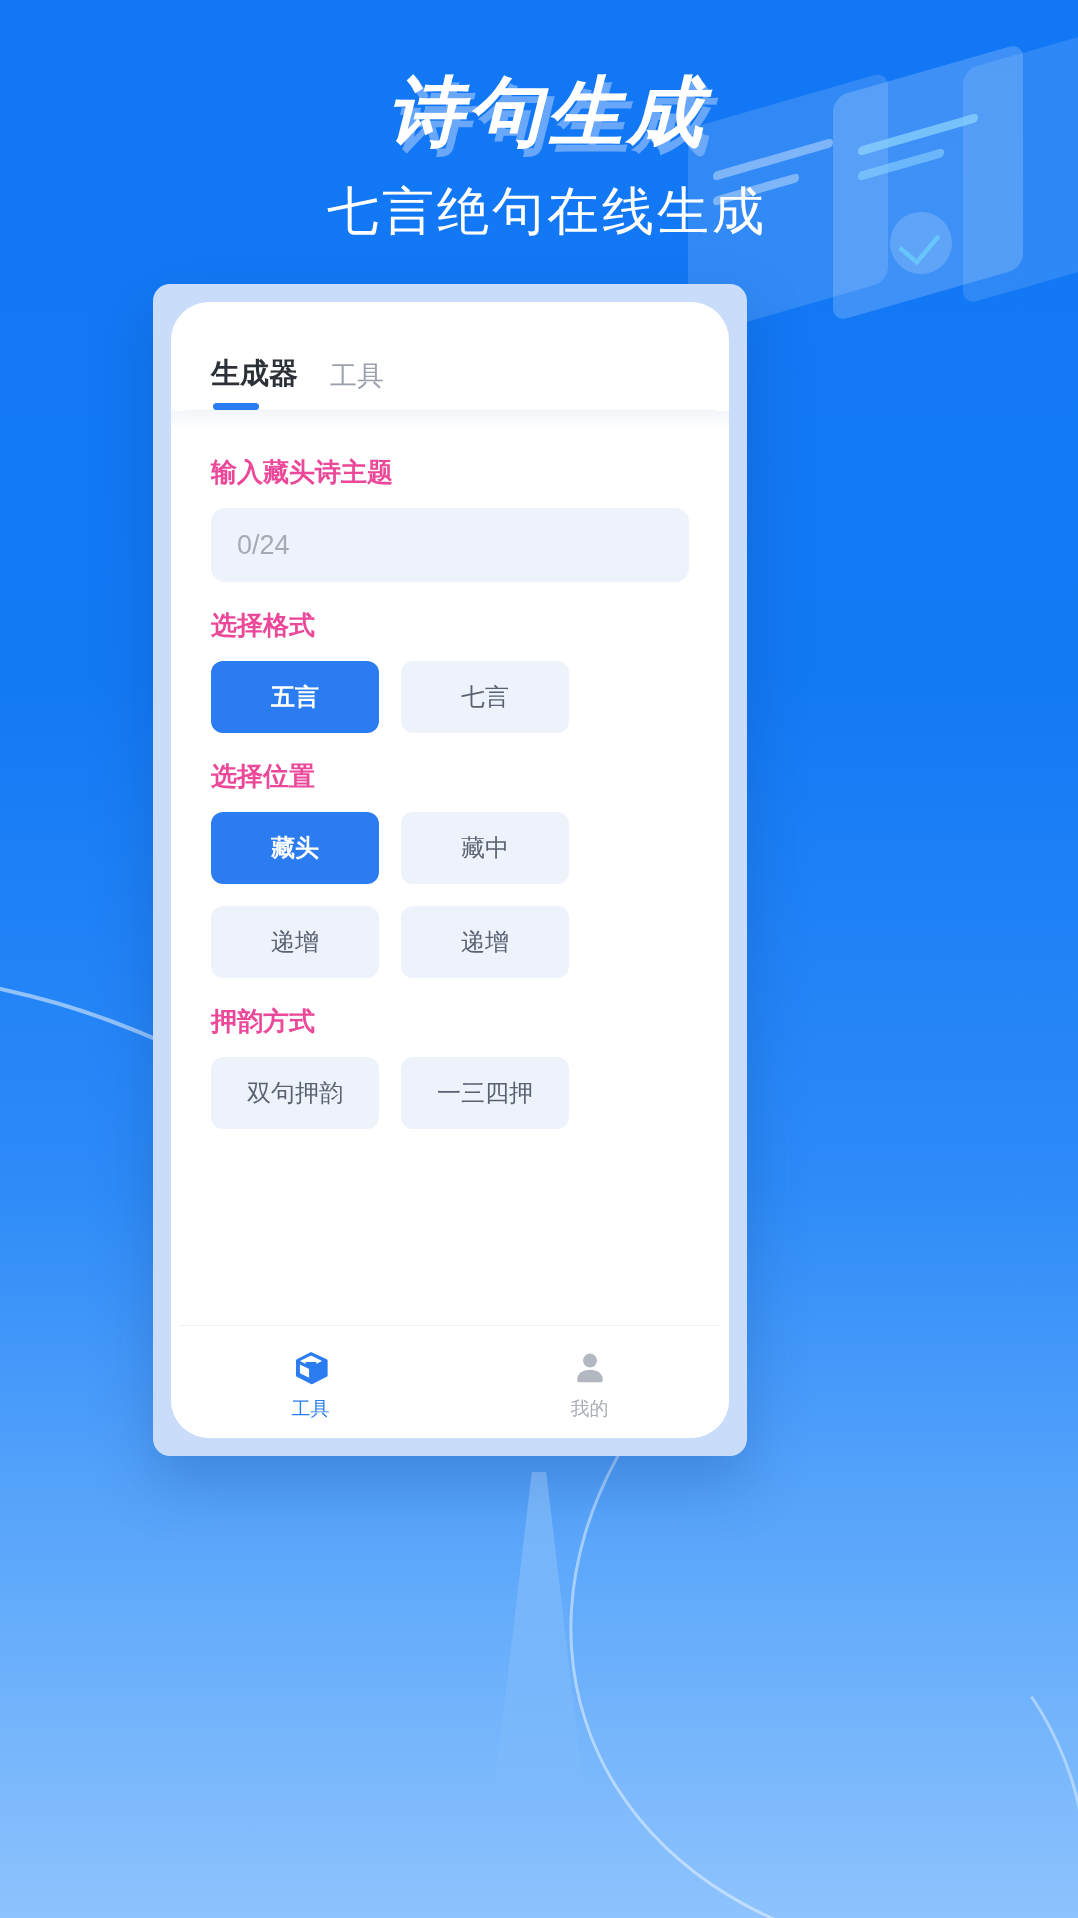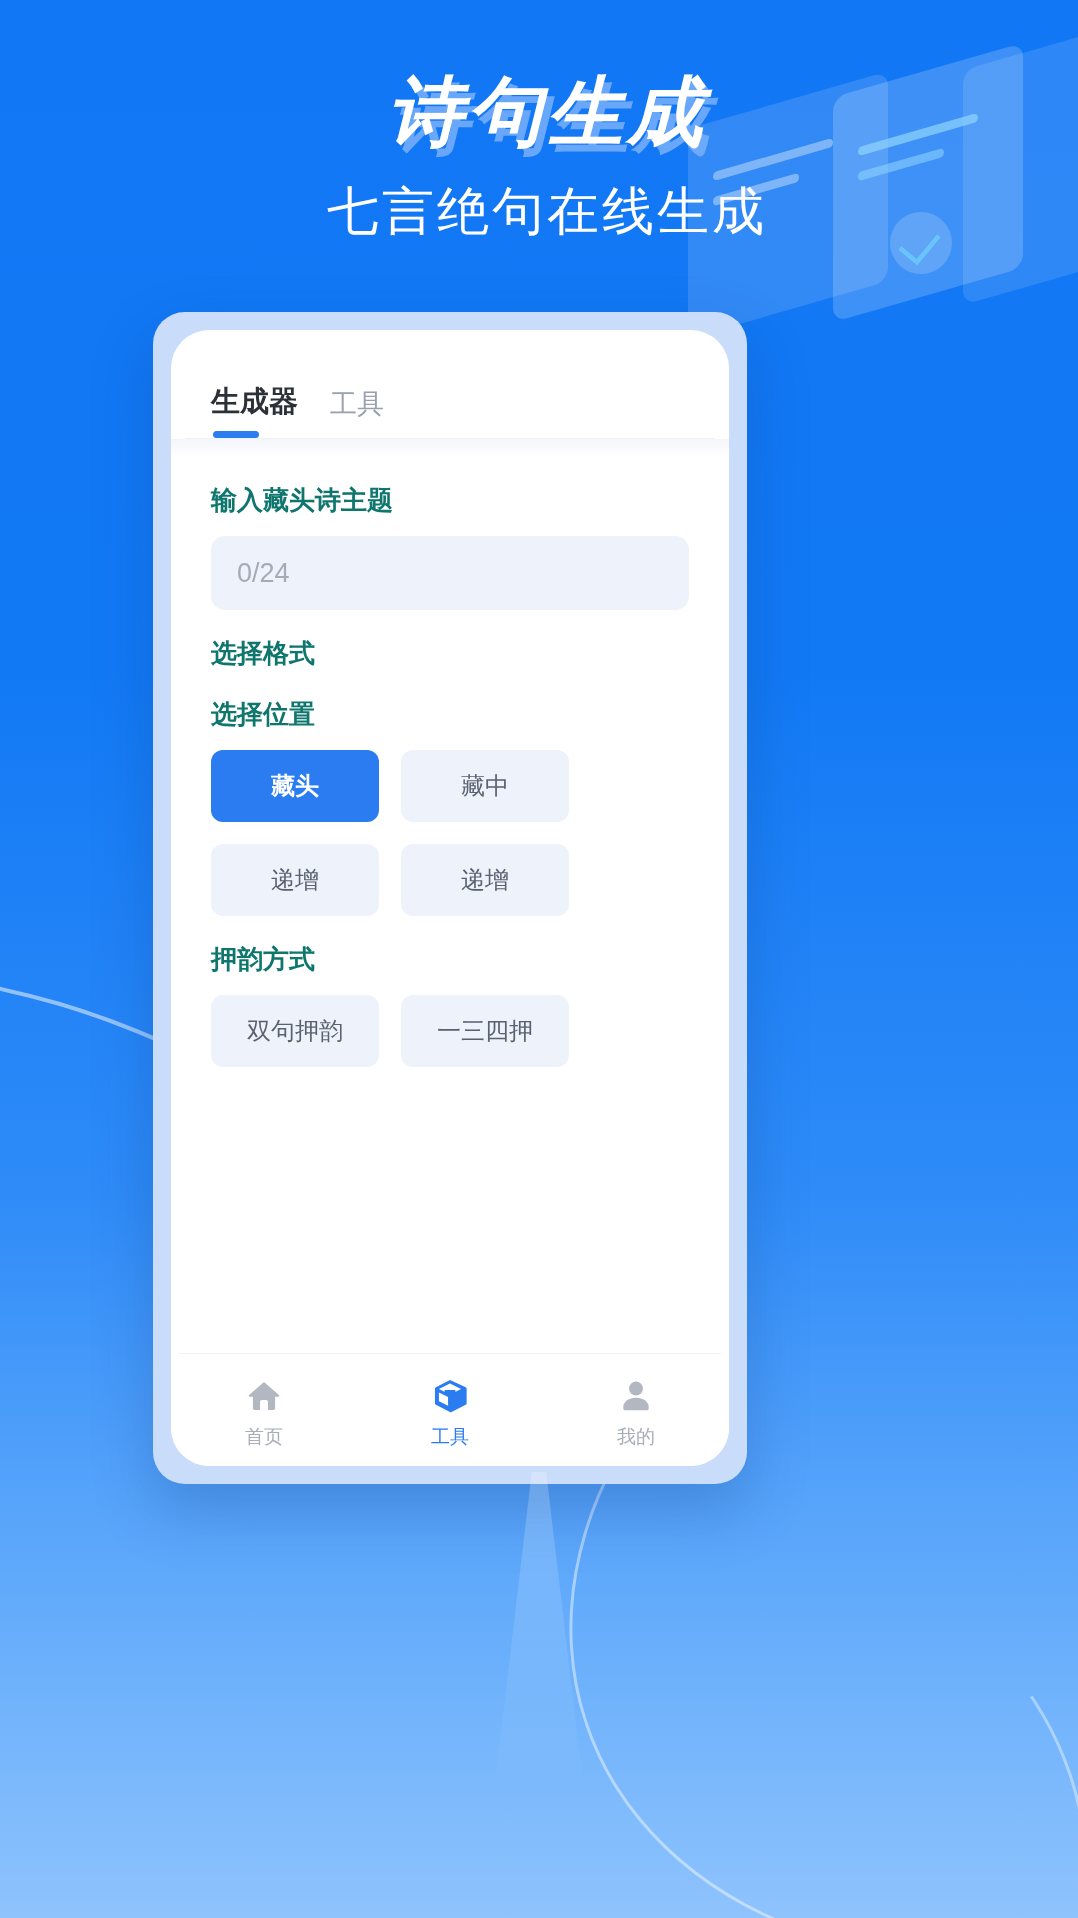--- a/index.html
+++ b/index.html
@@ -63,24 +63,24 @@
     color: #ffffff; letter-spacing: 4px;
     text-shadow: 6px 8px 0 rgba(120,175,250,.85);
   }
   .hero-sub {
     margin-top: 12px;
     font-size: 52px; color: #ffffff; letter-spacing: 3px;
   }
 
   
   .phone {
-    position: absolute; left: 153px; top: 312px;
+    position: absolute; left: 153px; top: 284px;
     width: 594px; height: 1172px;
     background: #c9ddfb;
-    border-radius: 32px;
+    border-radius: 17px;
     padding: 18px;
     box-shadow: 0 26px 60px rgba(10,55,130,.25);
   }
   .screen {
     width: 100%; height: 100%;
     background: #ffffff;
     border-radius: 38px;
     overflow: hidden;
     display: flex; flex-direction: column;
     position: relative;
@@ -98,21 +98,21 @@
     position: absolute; left: 2px; bottom: 0;
     width: 46px; height: 7px; border-radius: 4px; background: #2a7cf0;
   }
   .tab-divider { height: 1px; background: #eef1f6; margin: 0 14px; }
   .scroll-fade { height: 18px; background: linear-gradient(180deg,#f3f6fb 0%, #ffffff 100%); }
 
   
   .content { flex: 1; padding: 14px 40px 0 40px; overflow: hidden; }
 
   .section-title {
-    font-size: 26px; font-weight: bold; color: #0f766e;
+    font-size: 26px; font-weight: bold; color: #ec4899;
     margin: 26px 0 18px 0;
   }
   .section-title.first { margin-top: 12px; }
 
   .input-wrap {
     display: flex; align-items: center; justify-content: space-between;
     background: #eef2fb; border-radius: 14px;
     height: 74px; padding: 0 26px;
   }
   .input-ph { font-size: 23px; color: #a5aab5; }
@@ -193,46 +193,44 @@
     <div class="scroll-fade"></div>
 
     <div class="content">
 
       <div class="section-title first">输入藏头诗主题</div>
       <div class="input-wrap">
         <span class="input-count">0/24</span>
       </div>
 
       <div class="section-title">选择格式</div>
+      <div class="chips">
+        <div class="chip selected">五言</div>
+        <div class="chip">七言</div>
+      </div>
 
       <div class="section-title">选择位置</div>
       <div class="chips">
         <div class="chip selected">藏头</div>
         <div class="chip">藏中</div>
         <div class="chip">递增</div>
         <div class="chip">递增</div>
       </div>
 
       <div class="section-title">押韵方式</div>
       <div class="chips">
         <div class="chip">双句押韵</div>
         <div class="chip">一三四押</div>
       </div>
 
     </div>
 
     <div class="nav-sep"></div>
     <div class="navbar">
 
-      <div class="nav-item">
-        <svg class="nav-icon" viewBox="0 0 24 24">
-          <path d="M12 3.2 2.6 11.3c-.5.4-.2 1.2.5 1.2H5v7.2c0 .6.5 1.1 1.1 1.1h3.4v-5.1c0-.6.5-1.1 1.1-1.1h2.8c.6 0 1.1.5 1.1 1.1v5.1h3.4c.6 0 1.1-.5 1.1-1.1v-7.2h1.9c.7 0 1-.8.5-1.2L12 3.2z"></path>
-        </svg>
-        <span class="nav-label">首页</span>
-      </div>
 
       <div class="nav-item active">
         <svg class="nav-icon" viewBox="0 0 24 24">
           <path d="M12 1.9 3.1 6.4c-.4.2-.6.6-.6 1v9.2c0 .4.2.8.6 1l8.9 4.5c.3.2.7.2 1 0l8.9-4.5c.4-.2.6-.6.6-1V7.4c0-.4-.2-.8-.6-1L12 1.9zm0 2.2 7 3.5-7 3.5-7-3.5 7-3.5zm-1.2 8.6v5.5l-5.8-2.9V9.8l5.8 2.9z"></path>
           <path d="M8.6 8.2h6.8v1.9l-2.4 2.4v4.3h-2v-4.3L8.6 10.1V8.2z"></path>
         </svg>
         <span class="nav-label">工具</span>
       </div>
 
       <div class="nav-item">

